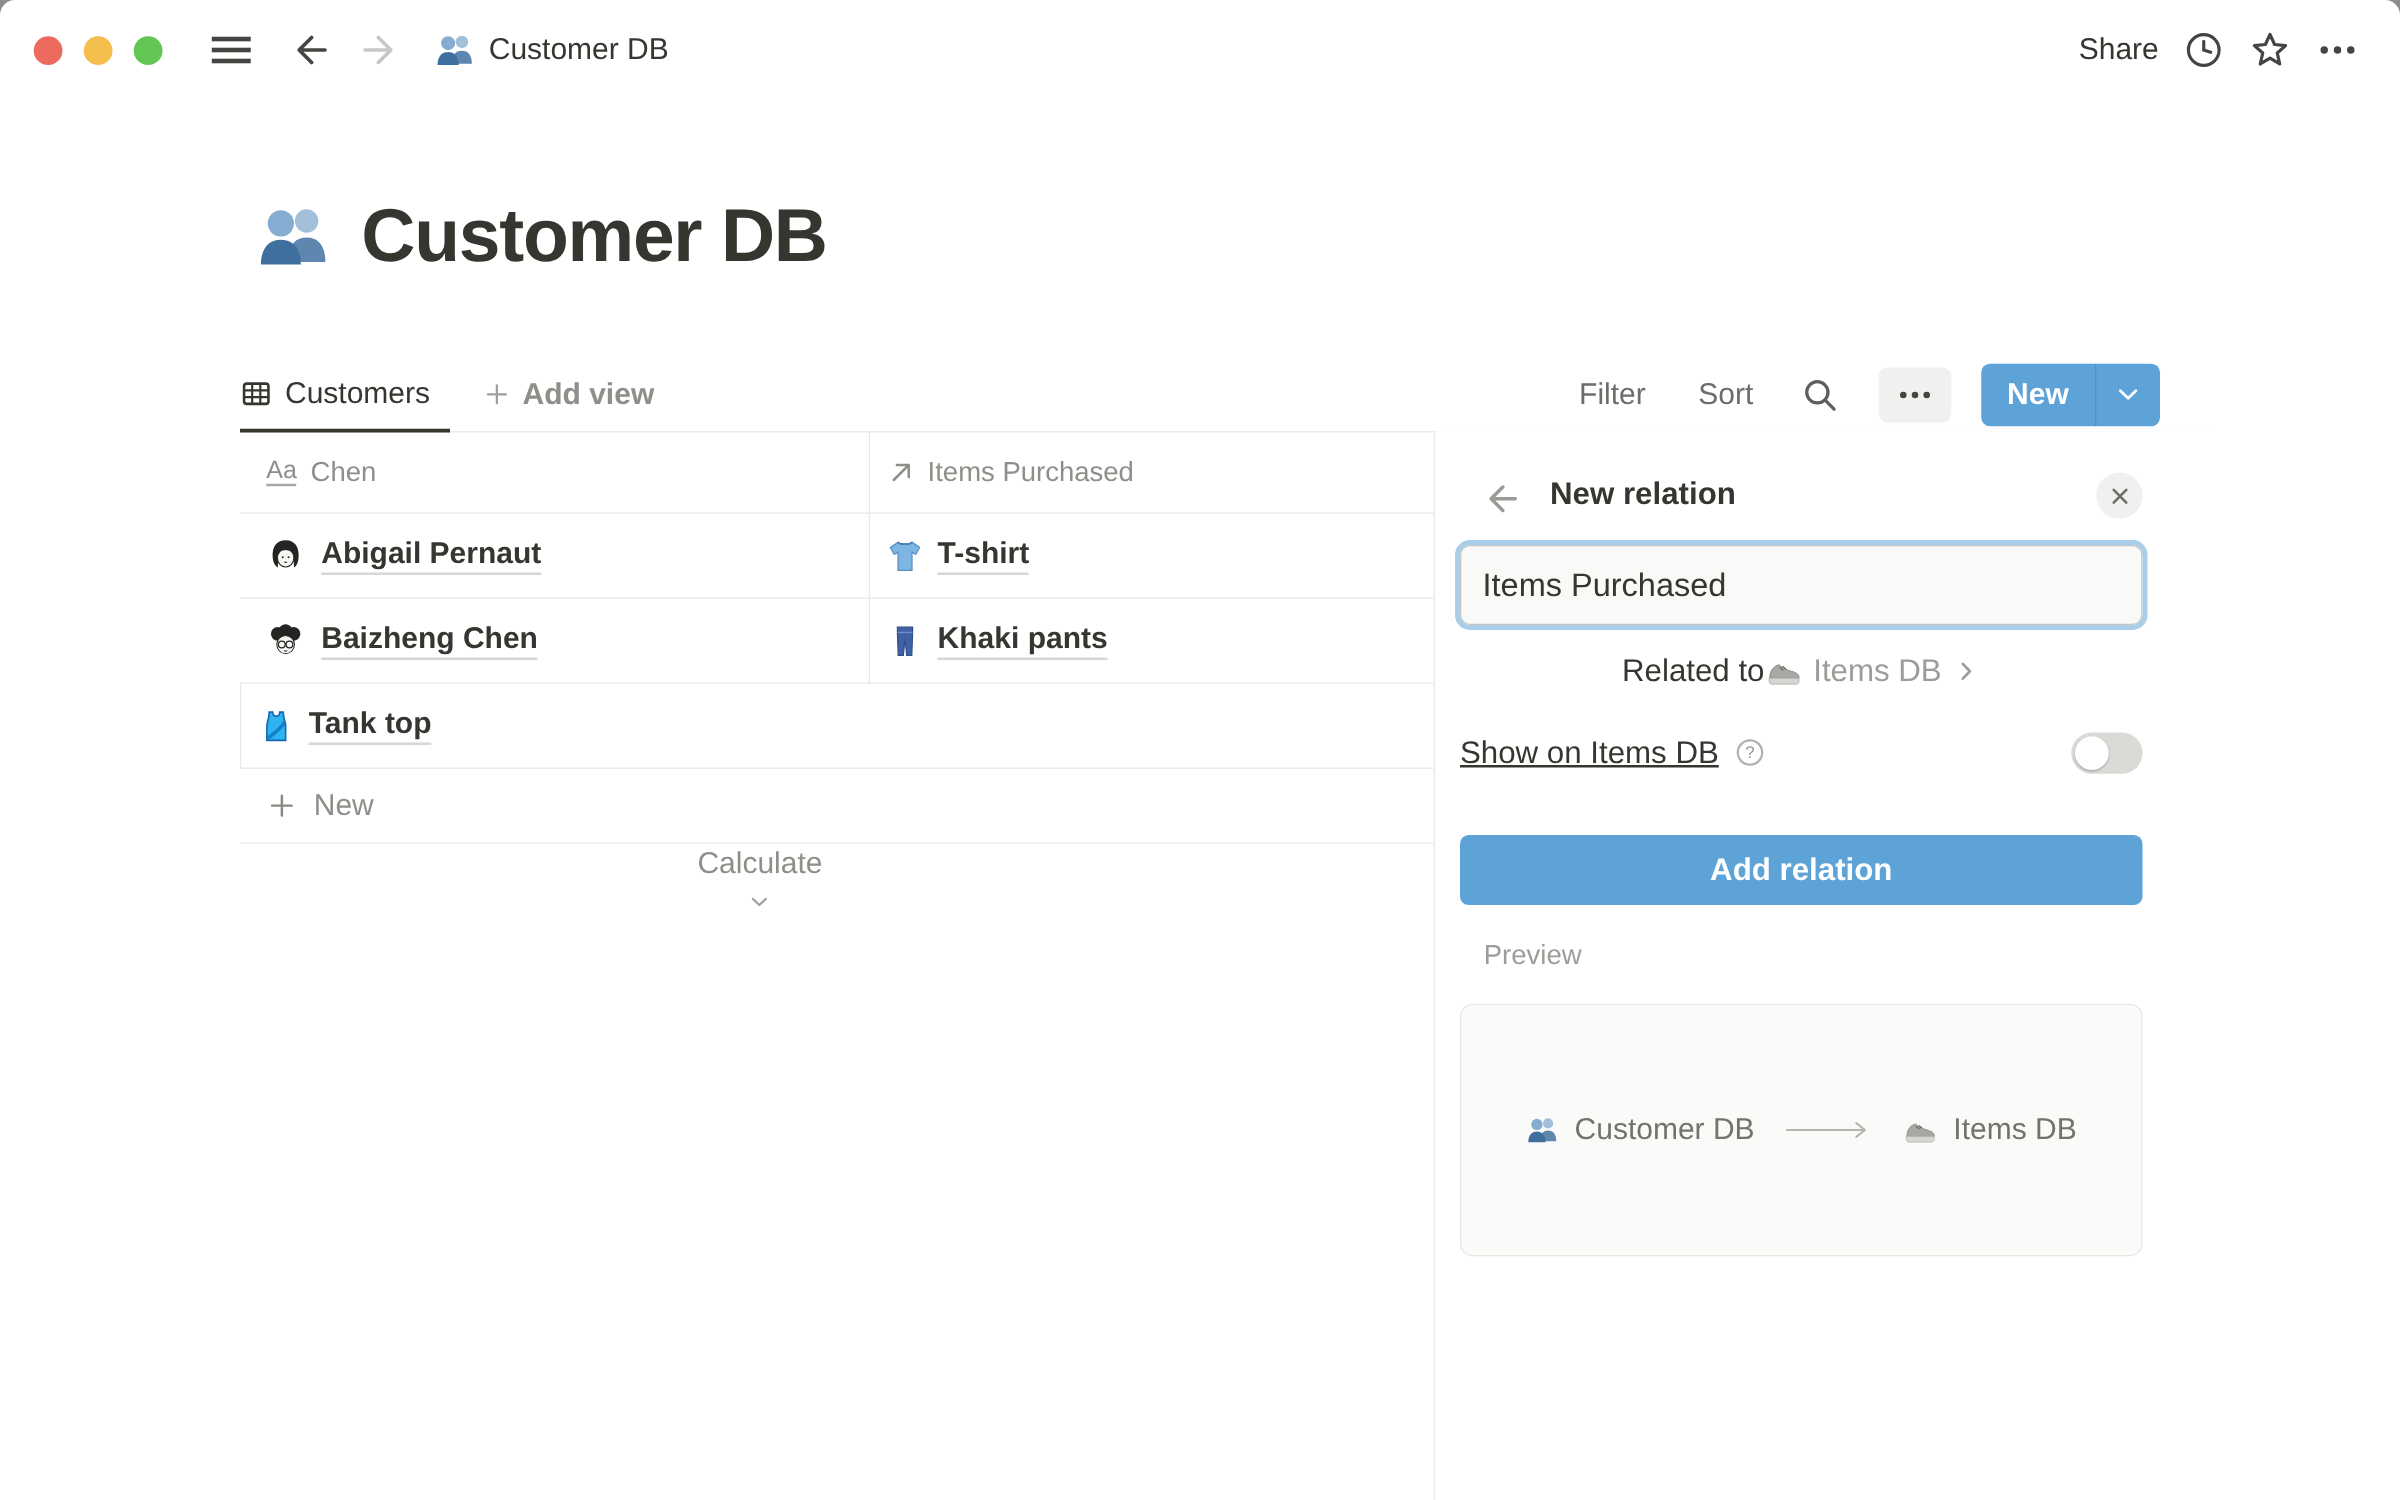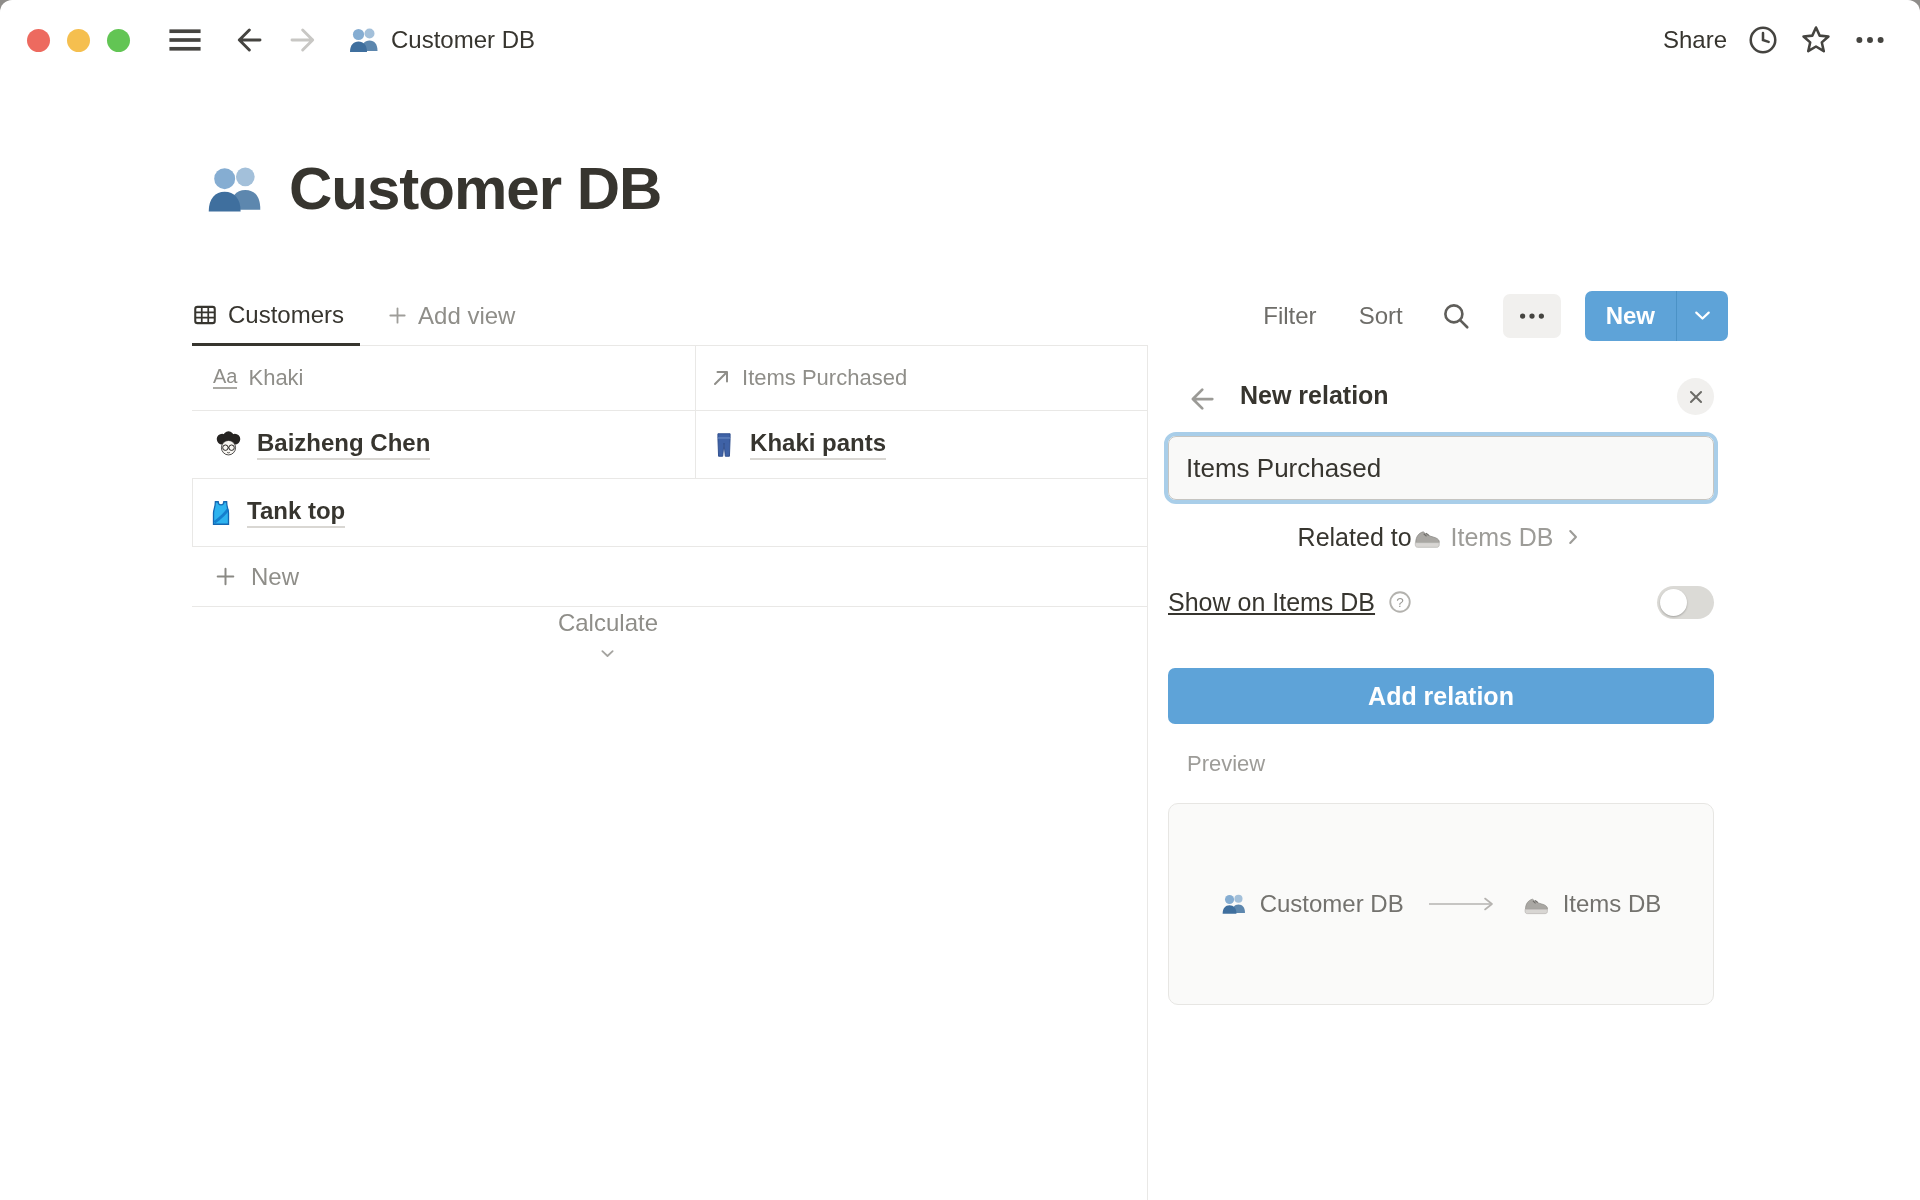--- a/index.html
+++ b/index.html
@@ -250,21 +250,21 @@
     <h1>Customer DB</h1>
   </div>
 
   <div class="view-bar">
     <button class="tab">
       <svg width="26" height="26">
           <use href="#sym-table"></use>
         </svg>
       <span class="tab-label">Customers</span>
     </button>
-    <button class="add-view" style="color:#9f9e9a;">
+    <button class="add-view" style="color:#9f9e9a;font-weight:bold;">
       <svg width="23" height="23">
           <use href="#sym-plus"></use>
         </svg>
       <span>Add view</span>
     </button>
     <div class="bar-right">
       <button class="txt-btn filter-btn">Filter</button>
       <button class="txt-btn sort-btn">Sort</button>
       <button class="search-btn">
         <svg width="30" height="30">
@@ -284,30 +284,44 @@
             </svg>
         </button>
       </div>
     </div>
   </div>
 
   <div class="db-table">
     <div class="t-row hdr">
       <div class="c1">
         <span class="aa-glyph">Aa</span>
-        <span class="hdr-label">Khaki</span>
+        <span class="hdr-label">Chen</span>
       </div>
       <div class="c2">
         <svg width="24" height="24">
             <use href="#sym-relation"></use>
           </svg>
         <span class="hdr-label">Items Purchased</span>
       </div>
     </div>
 
+    <div class="t-row data-row">
+      <div class="c1">
+        <svg width="29" height="29">
+            <use href="#sym-avatar-abigail"></use>
+          </svg>
+        <span class="cell-text">Abigail Pernaut</span>
+      </div>
+      <div class="c2">
+        <svg width="30" height="30">
+            <use href="#sym-tshirt"></use>
+          </svg>
+        <span class="cell-text">T-shirt</span>
+      </div>
+    </div>
 
     <div class="t-row data-row">
       <div class="c1">
         <svg width="29" height="29">
             <use href="#sym-avatar-baizheng"></use>
           </svg>
         <span class="cell-text">Baizheng Chen</span>
       </div>
       <div class="c2">
         <svg width="30" height="30">

